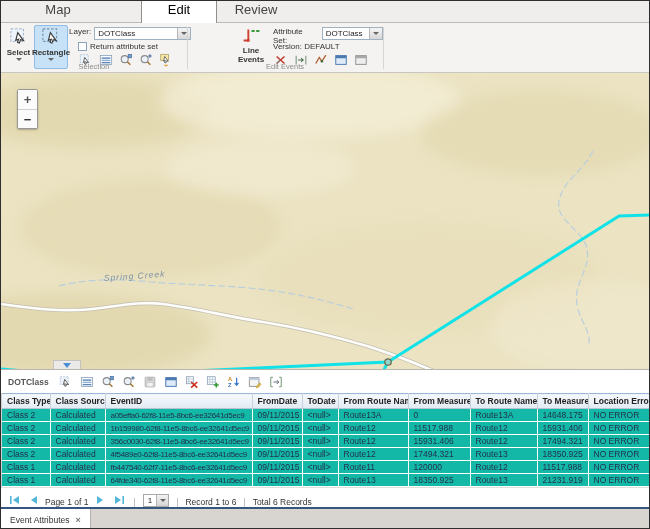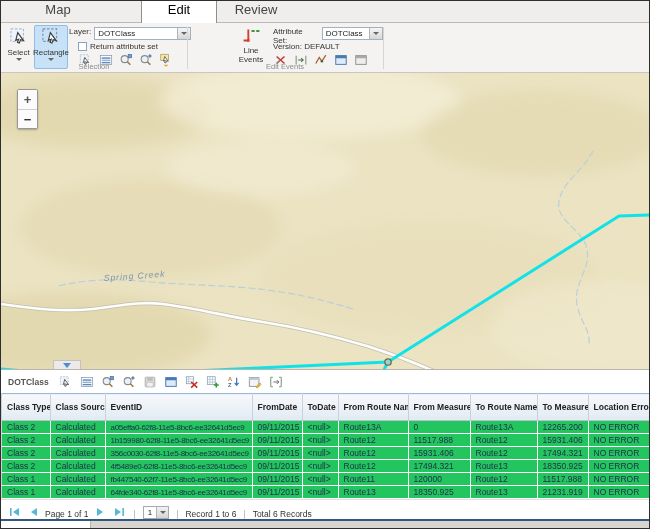--- a/index.html
+++ b/index.html
@@ -16,21 +16,21 @@
   .rtab.active { background:#fff; border:1px solid #8f8f8f; border-bottom:none; color:#000; margin-bottom:-1px; padding-bottom:6px; }
 
   
   .ribbon { position:relative; height:50px; background:#f4f3f2; border-bottom:1px solid #c9c6c2; }
   .rgroup { position:absolute; top:0; height:50px; }
   .g-selection { left:0; width:186px; }
   .g-editevents { left:186px; width:196px; }
   .gsep { position:absolute; top:4px; width:1px; height:42px; background:#d9d6d2; }
   .glabel { position:absolute; bottom:2px; left:0; right:0; text-align:center; font-size:7.5px; color:#8d8d8d; }
   .bigbtn { position:absolute; top:2px; height:44px; display:flex; flex-direction:column; align-items:center; justify-content:flex-start; border:1px solid transparent; border-radius:2px; font-size:8px; color:#333; cursor:default; }
-  .bigbtn .blabel { line-height:9px; text-align:center; }
+  .bigbtn .blabel { line-height:9px; text-align:center;font-weight:bold; }
   .bigbtn.hl { background:#c7e2f6; border-color:#8fbde6; }
   .caret { width:0; height:0; border-left:3px solid transparent; border-right:3px solid transparent; border-top:3.5px solid #666; margin-top:1px; }
   .rfield { position:absolute; display:flex; align-items:flex-start; font-size:8px; color:#333; }
   .dd { display:flex; align-items:center; height:13px; background:#fff; border:1px solid #9fb2c4; margin-left:3px; }
   .dd .ddval { flex:1; font-size:8px; color:#222; padding:0 3px; white-space:nowrap; overflow:hidden; }
   .dd .ddbtn { width:13px; height:100%; background:linear-gradient(#f5f5f5,#d7d7d7); border-left:1px solid #b5b5b5; display:flex; align-items:center; justify-content:center; }
   .cb { width:9px; height:9px; background:#fff; border:1px solid #8aa4c0; margin-right:3px; }
   .iconrow { position:absolute; display:flex; gap:4px; align-items:center; }
   .sicon { width:16px; height:15px; display:flex; align-items:center; justify-content:center; }
 
@@ -41,22 +41,22 @@
   .zbtn + .zbtn { border-top:1px solid #cfcfcf; color:#333; }
   .collapse-tab { position:absolute; left:52px; bottom:0; width:28px; height:9px; background:#eceae8; border:1px solid #c5c2bf; border-bottom:none; display:flex; align-items:center; justify-content:center; cursor:pointer; }
   .collapse-tab .tri { width:0; height:0; border-left:4px solid transparent; border-right:4px solid transparent; border-top:5px solid #4a8fd4; }
 
   
   .ttoolbar { height:24px; background:#fff; border-top:1px solid #b8b5b1; display:flex; align-items:center; padding-left:7px; }
   .ttitle { font-size:8.5px; font-weight:bold; color:#555; margin-right:8px; }
   .ticon { width:19px; height:18px; display:flex; align-items:center; justify-content:center; cursor:pointer; border-radius:2px; }
 
   table.grid { border-collapse:collapse; table-layout:fixed; width:648px; }
-  .grid th { height:27px; background:linear-gradient(#f6f9fc,#e2eaf2); border-top:1px solid #9ab8d8; border-right:1px solid #c8d2dc; border-bottom:1px solid #b8c4d0; font-size:8.5px; font-weight:bold; color:#222; text-align:left; padding:0 0 0 5px; white-space:nowrap; overflow:hidden; }
-  .grid td { height:13px; background:#22c55e; border-right:1px solid rgba(255,255,255,.75); border-bottom:1px solid #fff; font-size:8.5px; color:#23304e; padding:0 0 0 5px; white-space:nowrap; overflow:hidden; }
+  .grid th { height:15px; background:linear-gradient(#f6f9fc,#e2eaf2); border-top:1px solid #9ab8d8; border-right:1px solid #c8d2dc; border-bottom:1px solid #b8c4d0; font-size:8.5px; font-weight:bold; color:#222; text-align:left; padding:0 0 0 5px; white-space:nowrap; overflow:hidden; }
+  .grid td { height:13px; background:#14b8a6; border-right:1px solid rgba(255,255,255,.75); border-bottom:1px solid #fff; font-size:8.5px; color:#23304e; padding:0 0 0 5px; white-space:nowrap; overflow:hidden; }
   .grid td.eid { font-size:8px; letter-spacing:-0.3px; }
   .gridwrap { border-left:1px solid #d0d0d0; }
 
   .pager { height:20px; background:#fff; border-top:1px solid #e0e0e0; display:flex; align-items:flex-end; padding-left:6px; font-size:8.5px; color:#333; gap:5px; }
   .pbtn { display:flex; align-items:center; justify-content:center; width:14px; height:14px; cursor:pointer; }
   .psep { color:#aaa; padding:0 2px; }
   .pagedd { display:flex; height:13px; border:1px solid #aaa; background:#fff; align-items:center; }
   .pagedd .v { font-size:8px; padding:0 4px; color:#222; }
   .pagedd .b { width:12px; height:100%; background:linear-gradient(#f2f2f2,#d5d5d5); border-left:1px solid #b5b5b5; display:flex; align-items:center; justify-content:center; }
 
@@ -369,21 +369,21 @@
         <tbody>
           <tr>
             <td>Class 2</td>
             <td>Calculated</td>
             <td class="eid">a05effa0-62f8-11e5-8bc6-ee32641d5ec9</td>
             <td>09/11/2015</td>
             <td>&lt;null&gt;</td>
             <td>Route13A</td>
             <td>0</td>
             <td>Route13A</td>
-            <td>12265.200</td>
+            <td>14648.175</td>
             <td>NO ERROR</td>
           </tr>
           <tr>
             <td>Class 2</td>
             <td>Calculated</td>
             <td class="eid">1b159980-62f8-11e5-8bc6-ee32641d5ec9</td>
             <td>09/11/2015</td>
             <td>&lt;null&gt;</td>
             <td>Route12</td>
             <td>11517.988</td>

